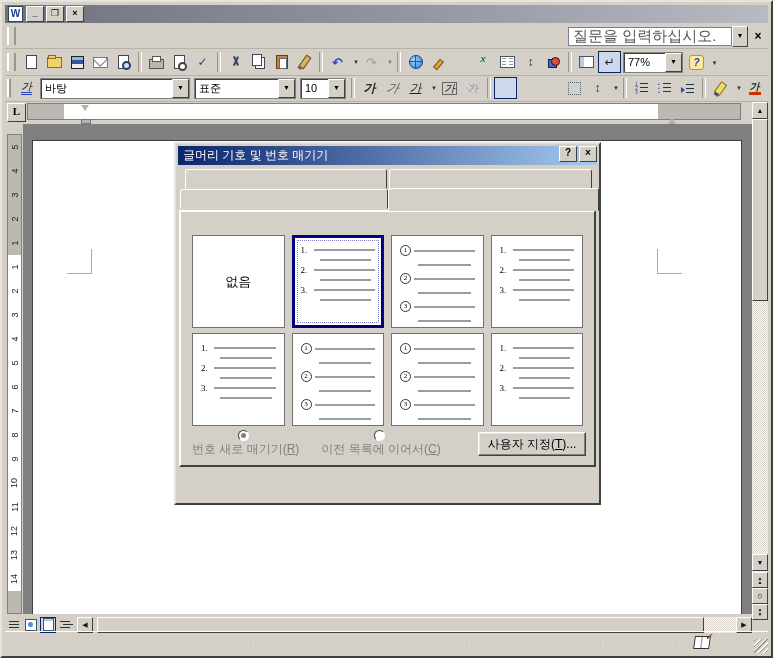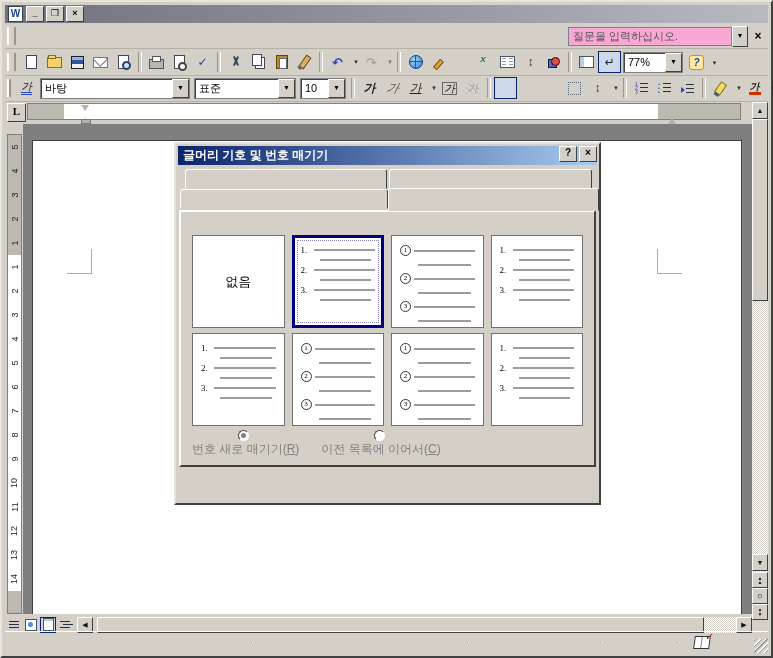--- a/index.html
+++ b/index.html
@@ -17,22 +17,22 @@
   .wtitle{flex:1;font-size:12px;letter-spacing:0;white-space:nowrap;overflow:hidden;}
   .capbtns{display:flex;gap:2px;}
   .capbtn{width:16px;height:14px;background:#d4d0c8;border:1px solid;border-color:#fff #404040 #404040 #fff;
     font-size:9px;line-height:12px;text-align:center;color:#000;font-weight:bold;}
   
   .menubar{position:absolute;left:3px;top:22px;right:3px;height:24px;display:flex;align-items:center;
     border-bottom:1px solid #b5b2aa;}
   .grip{width:5px;height:18px;margin:0 4px 0 2px;border-left:2px solid #fff;border-right:2px solid #9a968e;}
   .menuitem{padding:3px 7px;white-space:nowrap;}
   .askbox{margin-left:auto;display:flex;align-items:center;}
-  .askfield{width:158px;height:17px;background:#f9a8d4;border:1px solid #7c7c94;display:flex;align-items:center;
-    color:#555;font-size:11px;padding-left:4px;white-space:nowrap;overflow:hidden;}
+  .askfield{width:158px;height:17px;background:#ffffff;border:1px solid #7c7c94;display:flex;align-items:center;
+    color:#555;font-size:15px;padding-left:4px;white-space:nowrap;overflow:hidden;}
   .askdd{width:14px;height:19px;background:#d4d0c8;border:1px solid;border-color:#fff #404040 #404040 #fff;
     font-size:7px;text-align:center;line-height:17px;}
   .askclose{width:16px;height:18px;text-align:center;line-height:18px;font-weight:bold;margin:0 2px;}
   
   .toolbar{position:absolute;left:3px;right:3px;height:26px;display:flex;align-items:center;
     border-bottom:1px solid #b5b2aa;}
   .tb-std{top:47px;} .tb-fmt{top:73px;}
   .tbtn{width:23px;height:22px;display:flex;align-items:center;justify-content:center;position:relative;
     border:1px solid transparent;box-sizing:border-box;flex:0 0 auto;}
   .tbtn.pressed{border:1px solid #08246b;background:#cdd8ea;}
@@ -184,21 +184,21 @@
     transform:skewX(-8deg);}
   .bookicon::before{content:"";position:absolute;left:6px;top:0;width:1px;height:100%;background:#888;}
   .bookicon::after{content:"✓";position:absolute;right:-4px;top:-6px;color:#c00;font-weight:bold;font-size:10px;}
   .grip-corner{margin-left:auto;width:14px;height:14px;align-self:flex-end;
     background:repeating-linear-gradient(135deg,#fff 0 1px,#9a968e 1px 2px,transparent 2px 4px);}
   
   .dialog{position:absolute;left:172px;top:140px;width:427px;height:363px;background:#d4d0c8;
     border:2px solid;border-color:#e8e4dc #404040 #404040 #e8e4dc;box-sizing:border-box;z-index:10;}
   .dlg-title{position:absolute;left:2px;top:2px;right:2px;height:19px;
     background:linear-gradient(90deg,#0a246a,#a6caf0);display:flex;align-items:center;
-    color:#fff;font-weight:bold;font-size:12px;padding-left:5px;box-sizing:border-box;}
+    color:#fff;font-weight:normal;font-size:12px;padding-left:5px;box-sizing:border-box;}
   .dlg-capbtns{position:absolute;right:2px;top:2px;display:flex;gap:2px;}
   .dlg-capbtn{width:16px;height:14px;background:#d4d0c8;border:1px solid;border-color:#fff #404040 #404040 #fff;
     font-size:10px;font-weight:bold;line-height:12px;text-align:center;color:#000;}
   .tabs{position:absolute;left:3px;top:25px;right:3px;bottom:36px;}
   .tab{position:absolute;box-sizing:border-box;background:#d4d0c8;text-align:center;font-size:12px;
     border:1px solid;border-color:#fff #404040 #d4d0c8 #fff;border-radius:3px 3px 0 0;padding-top:2px;}
   .tab.back1{left:6px;top:0;width:202px;height:20px;}
   .tab.back2{left:210px;top:0;width:203px;height:20px;}
   .tab.front1{left:1px;top:20px;width:208px;height:20px;z-index:1;}
   .tab.front2{left:209px;top:19px;width:211px;height:23px;z-index:3;font-size:12px;}
@@ -803,20 +803,21 @@
 
           <div class="radio checked">
               <span class="rcirc"></span>
               <span>번호 새로 매기기(<u>R</u>)</span>
             </div>
               <div class="radio">
               <span class="rcirc"></span>
               <span>이전 목록에 이어서(<u>C</u>)</span>
             </div>
             </div>
+          <div class="btn customize">사용자 지정(<u>T</u>)...</div>
         </div>
       </div>
     </div>
   </div>
 
   <div class="vscroll">
     <div class="sbtn" style="left:0;top:0;width:16px;height:17px">▲</div>
     <div class="vthumb"></div>
     <div class="sbtn" style="left:0;top:452px;width:16px;height:17px">▼</div>
     <div class="sbtn dbl" style="left:0;top:470px;width:16px;height:16px">▲

